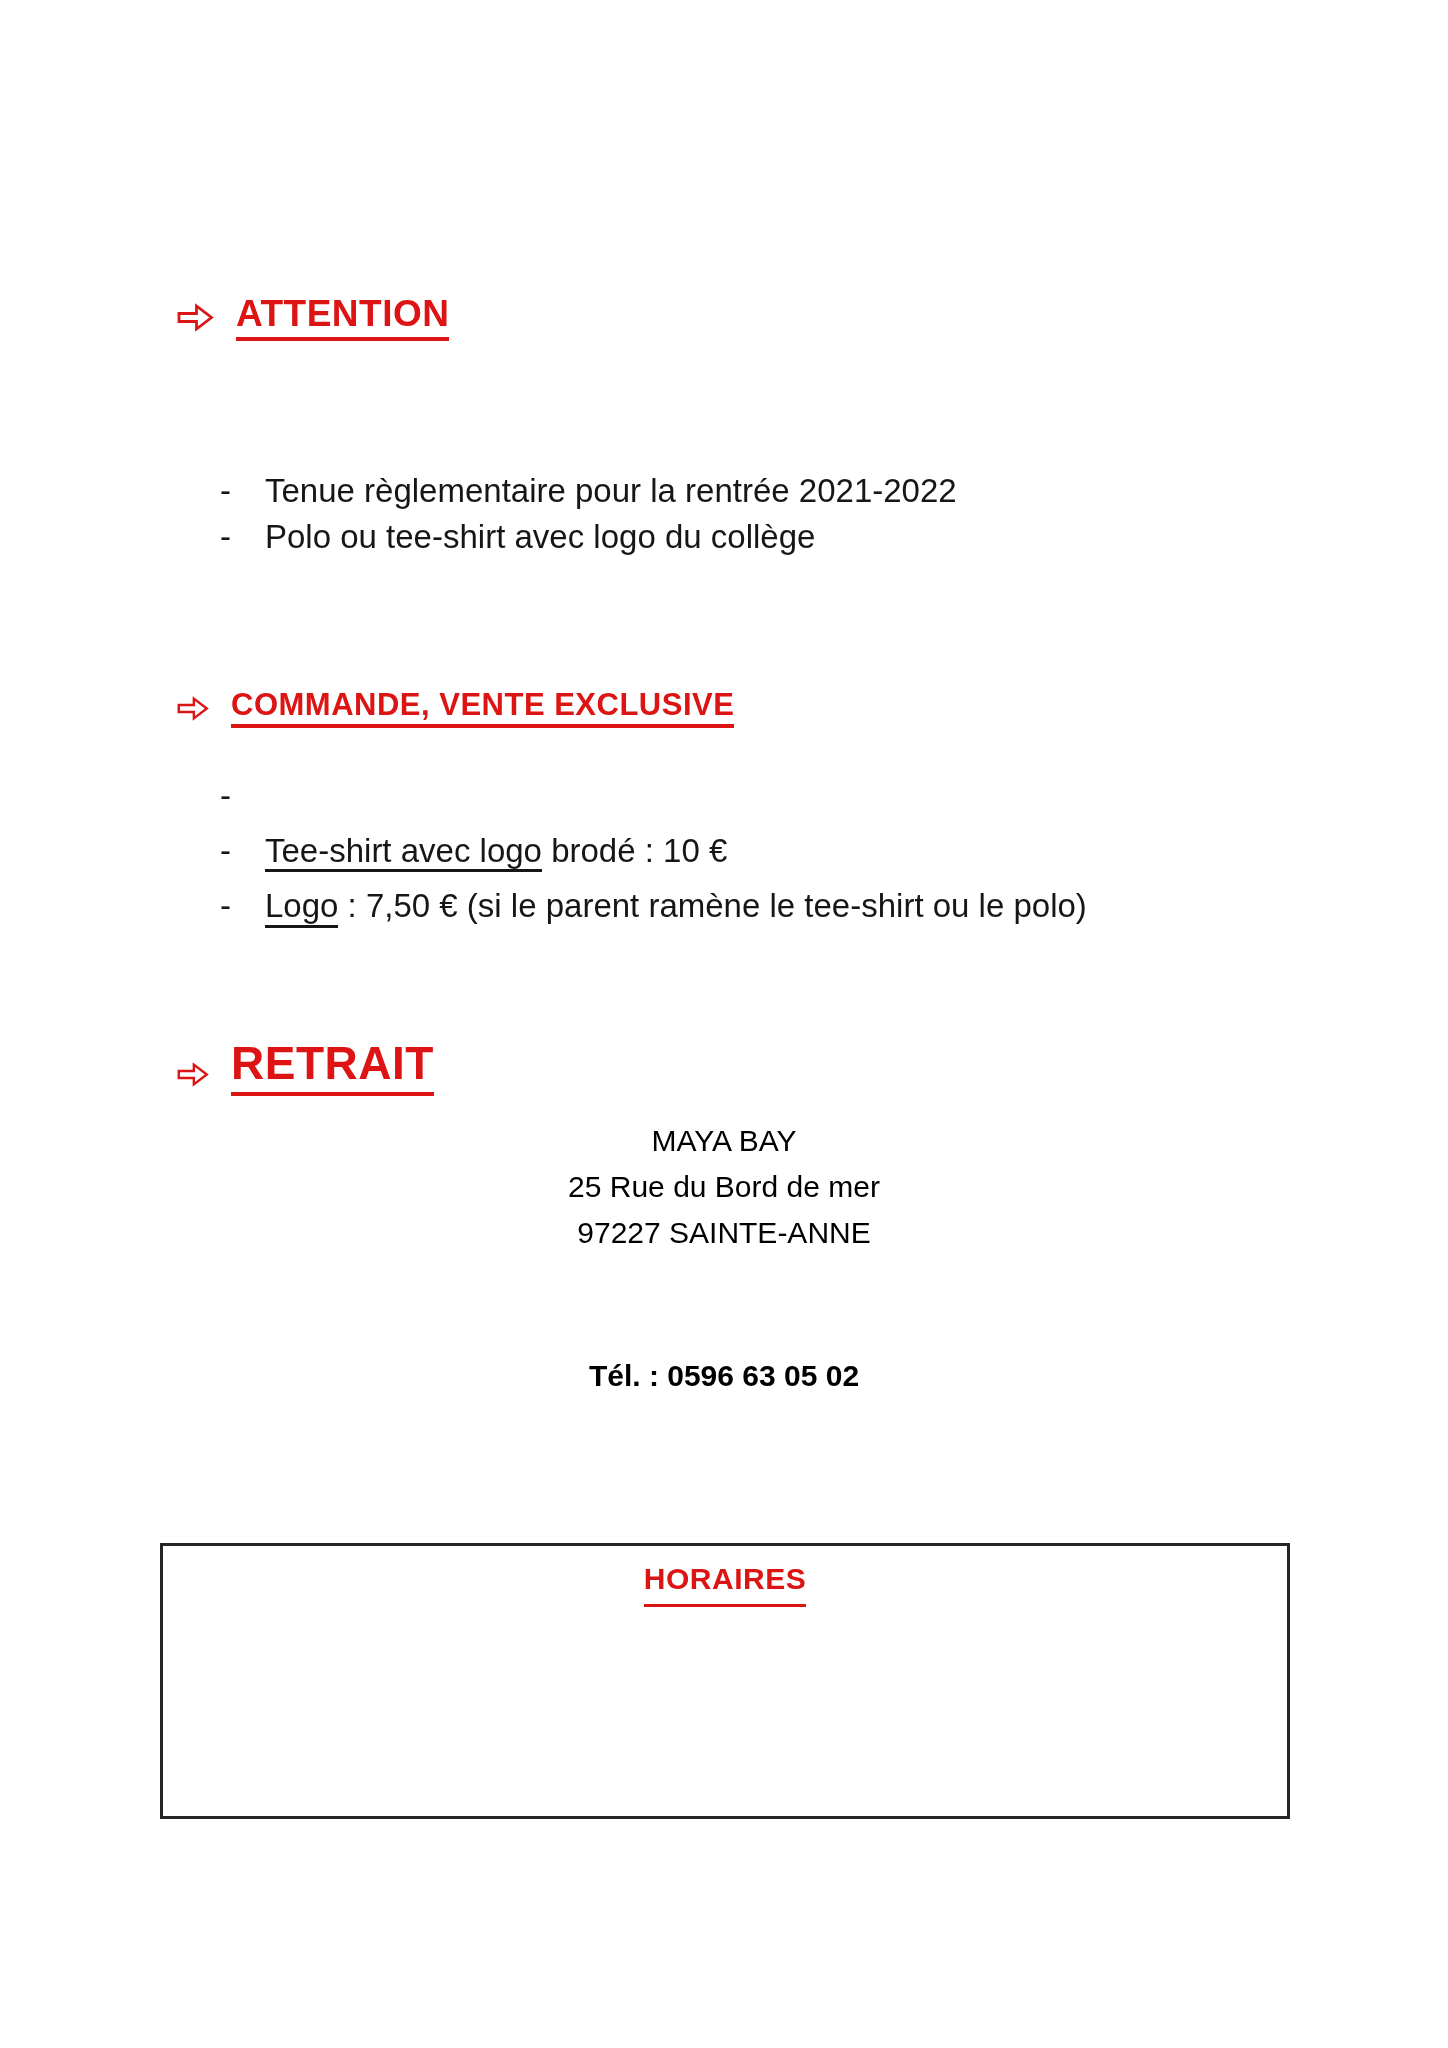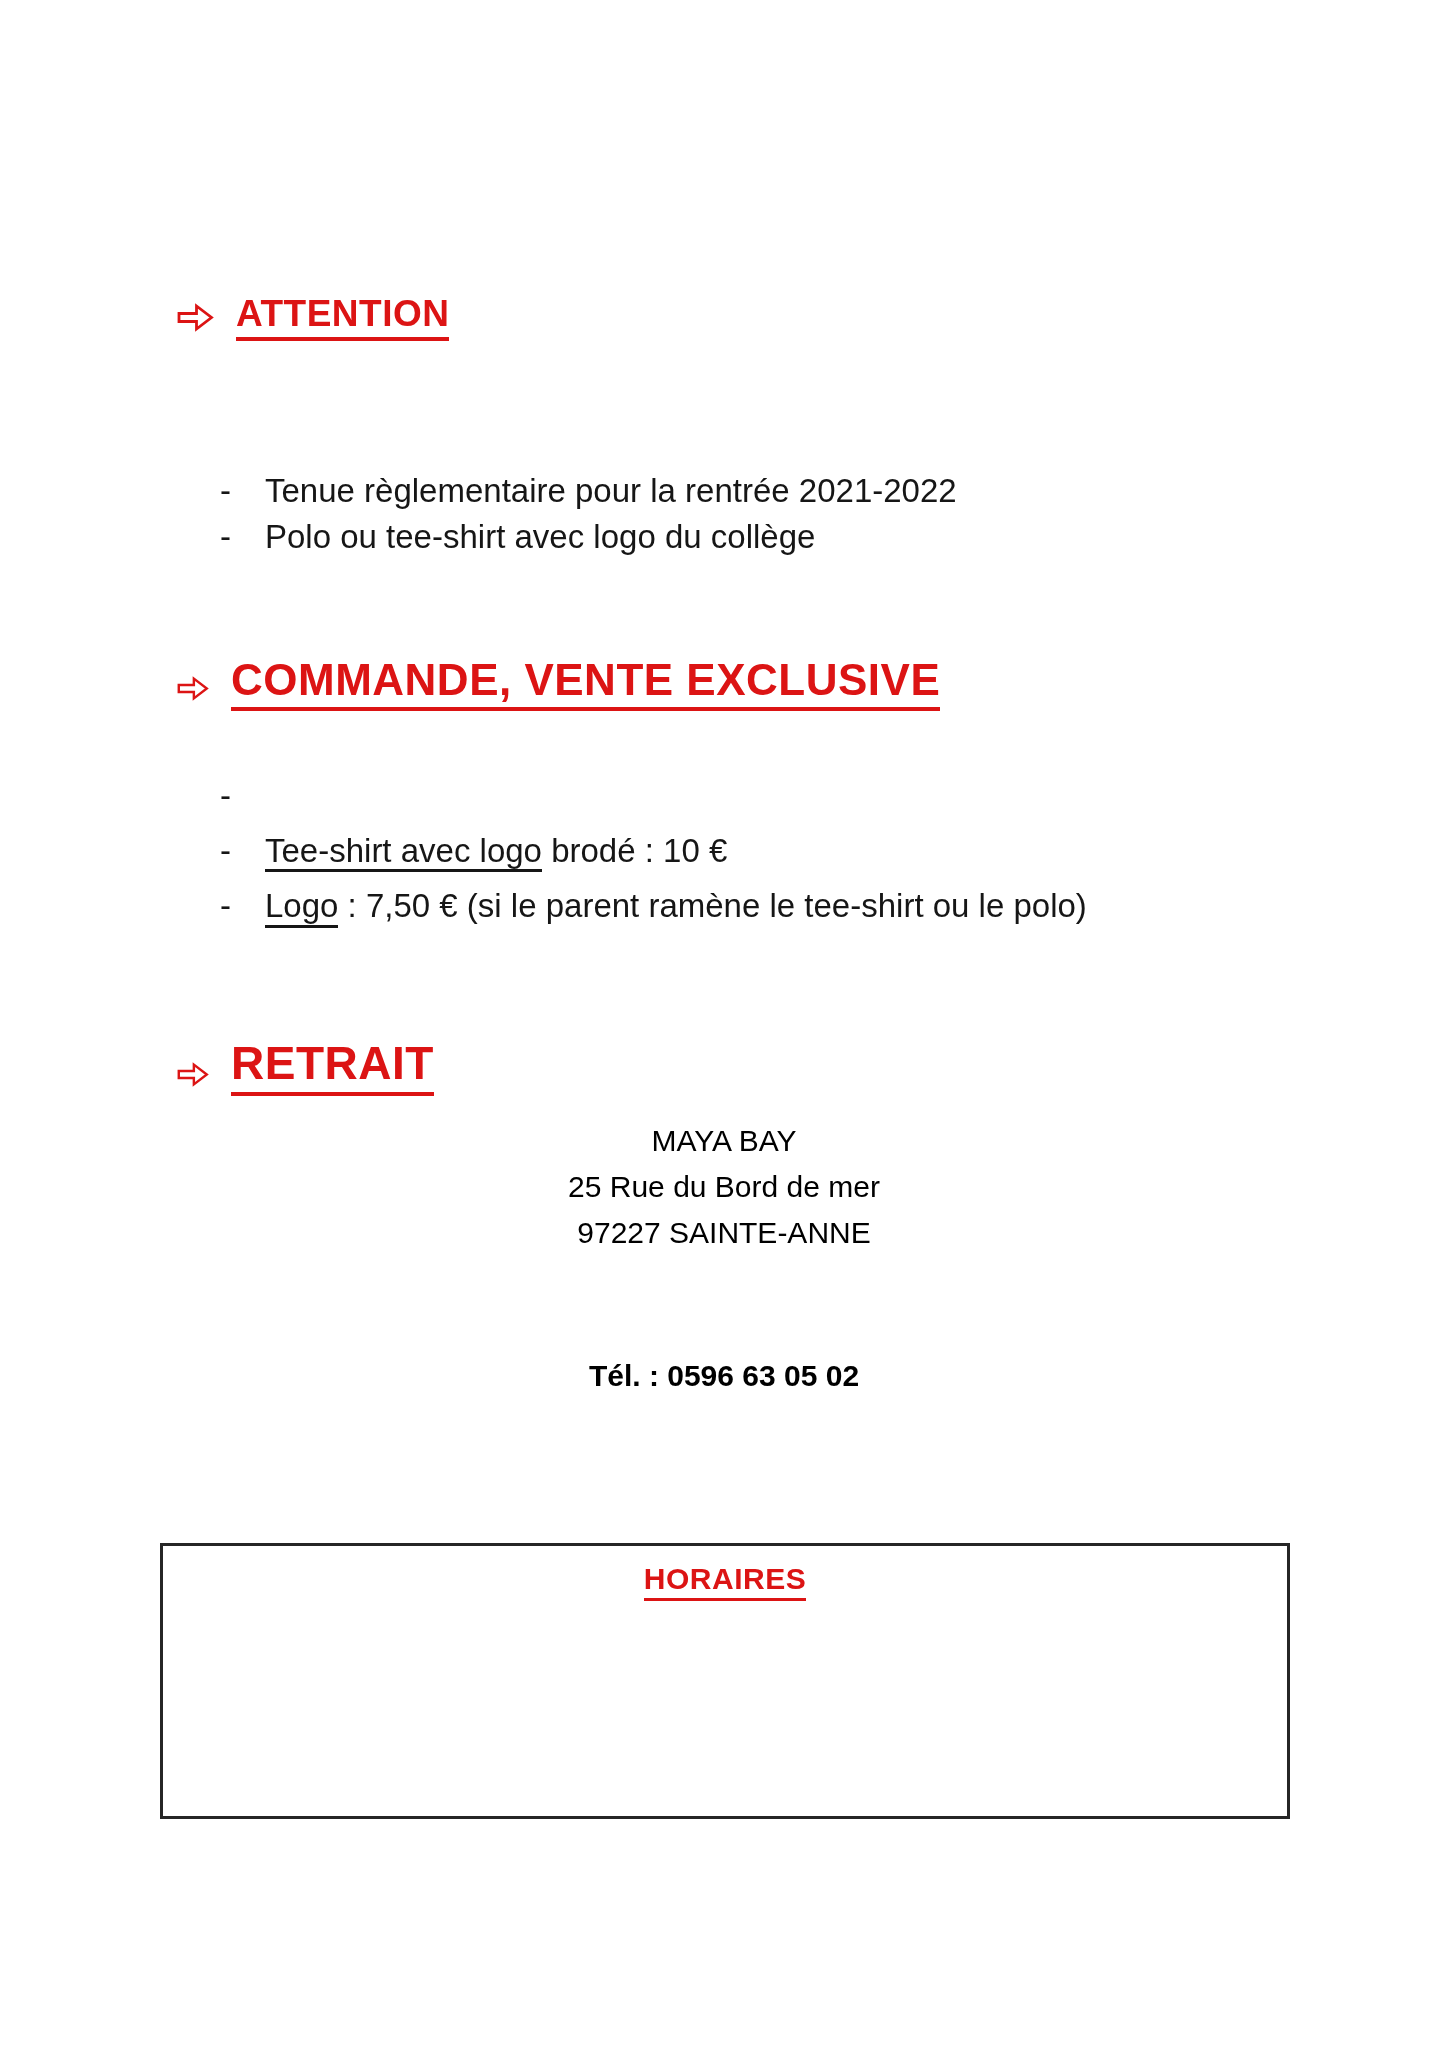--- a/index.html
+++ b/index.html
@@ -30,21 +30,21 @@
   }
   .heading .arrow{flex:0 0 auto;display:inline-block;margin-top:5px;}
   .heading .htext{
     display:inline-block;
     border-bottom:4px solid var(--red);
     padding-bottom:3px;
     letter-spacing:.5px;
     line-height:1.08;
   }
   .h-attention{top:294px;font-size:37px;}
-  .h-commande{top:656px;font-size:44px;text-align:right;}
+  .h-commande{top:688px;font-size:31px;text-align:right;}
   .h-retrait{top:1039px;font-size:46px;}
 
   
   .blist{
     position:absolute;
     left:220px;
     margin:0;padding:0;
     list-style:none;
     font-size:33px;
     color:var(--text);
@@ -88,21 +88,21 @@
     box-sizing:border-box;
     border:3px solid var(--border);
     background:#fff;
     text-align:center;
   }
   .box-title{margin-top:16px;}
   .box-title .u-red{
     display:inline-block;
     font-size:30px;font-weight:bold;color:var(--red);
     border-bottom:3px solid var(--red);
-    padding-bottom:2px;
+    padding-bottom:8px;
     letter-spacing:.5px;
   }
   .box-lines{
     margin-top:56px;
     font-size:32px;font-weight:bold;color:var(--red);
     line-height:53px;
   }
 </style>
 </head>
 <body>

